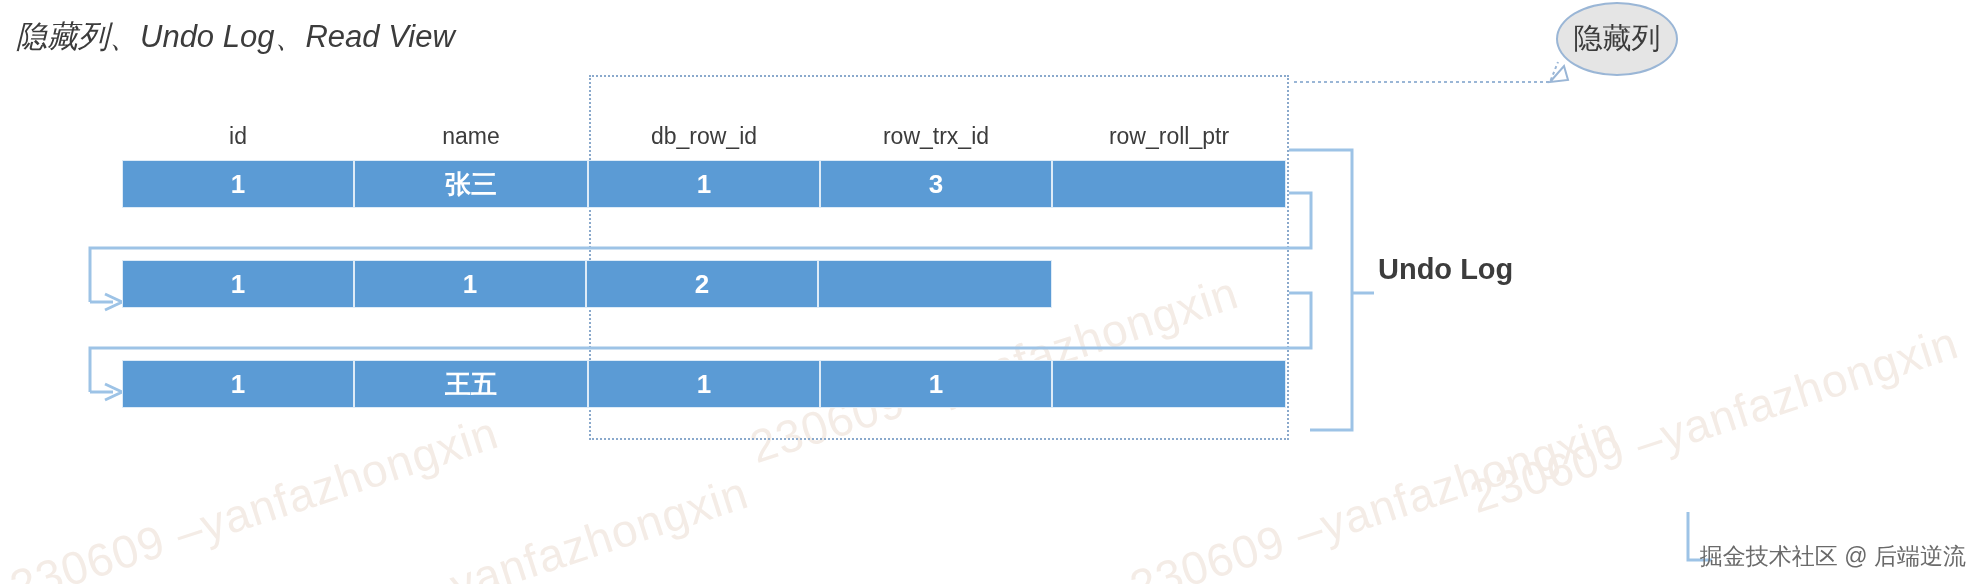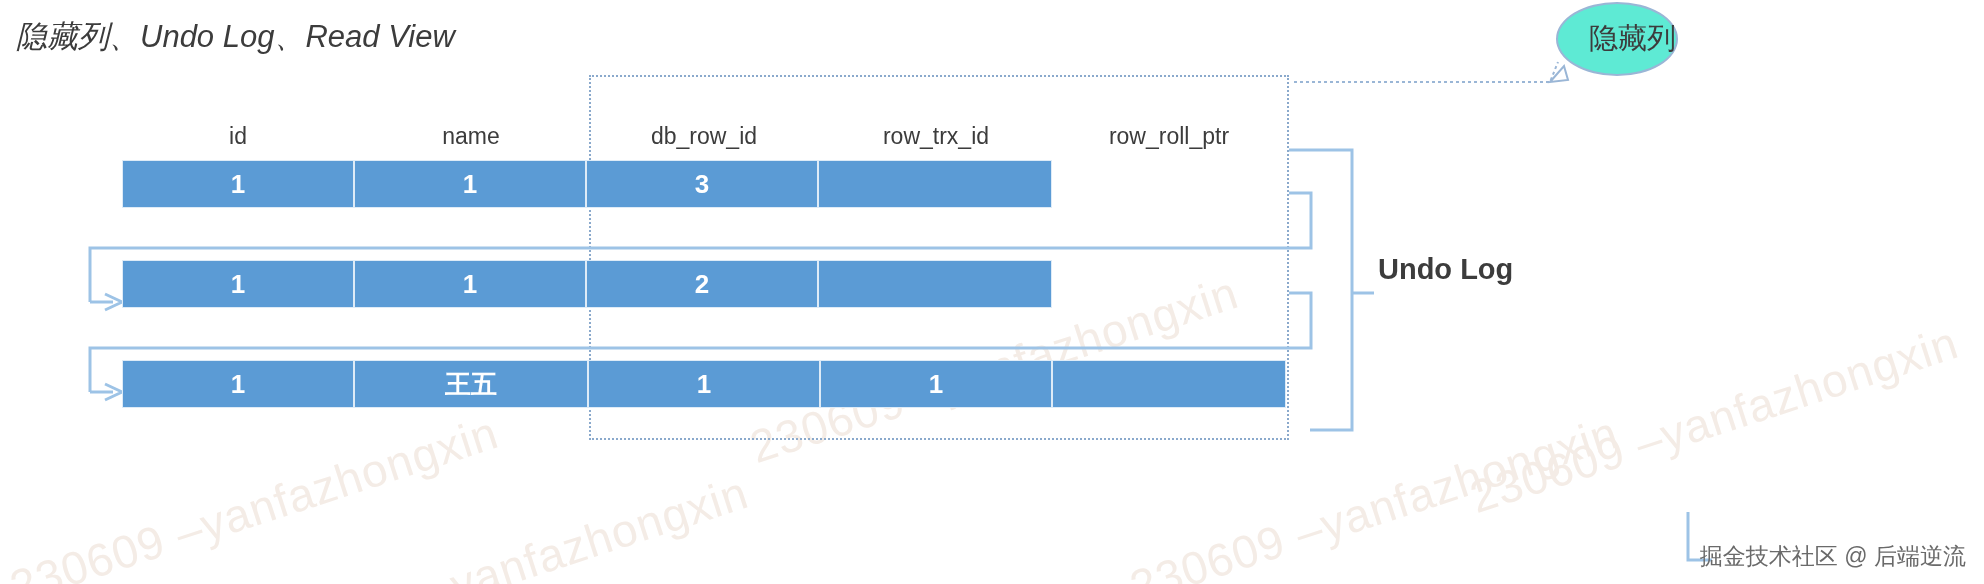--- a/index.html
+++ b/index.html
@@ -61,24 +61,24 @@
 
   
   .callout {
     position: absolute;
     left: 1556px;
     top: 2px;
     width: 118px;
     height: 70px;
     border: 2px solid #9ab6d6;
     border-radius: 50%;
-    background: #5eead4;
+    background: #e5e5e5;
     display: flex;
     align-items: center;
-    justify-content: flex-end;
+    justify-content: center;
     z-index: 6;
   }
   .callout-text {
     font-size: 29px;
     color: #3c3c3c;
     white-space: nowrap;
   }
   .callout-tail {
     position: absolute;
     left: 1292px;
@@ -216,20 +216,21 @@
   <div class="hdr-row">
     <div class="hdr-cell c-id">id</div>
     <div class="hdr-cell c-name">name</div>
     <div class="hdr-cell c-dbrow">db_row_id</div>
     <div class="hdr-cell c-trx">row_trx_id</div>
     <div class="hdr-cell c-rollptr">row_roll_ptr</div>
   </div>
 
   <div class="data-row">
     <div class="cell c-id">1</div>
+    <div class="cell c-name">张三</div>
     <div class="cell c-dbrow">1</div>
     <div class="cell c-trx">3</div>
     <div class="cell c-rollptr"></div>
   </div>
 
   <div class="data-row">
     <div class="cell c-id">1</div>
     <div class="cell c-dbrow">1</div>
     <div class="cell c-trx">2</div>
     <div class="cell c-rollptr"></div>

